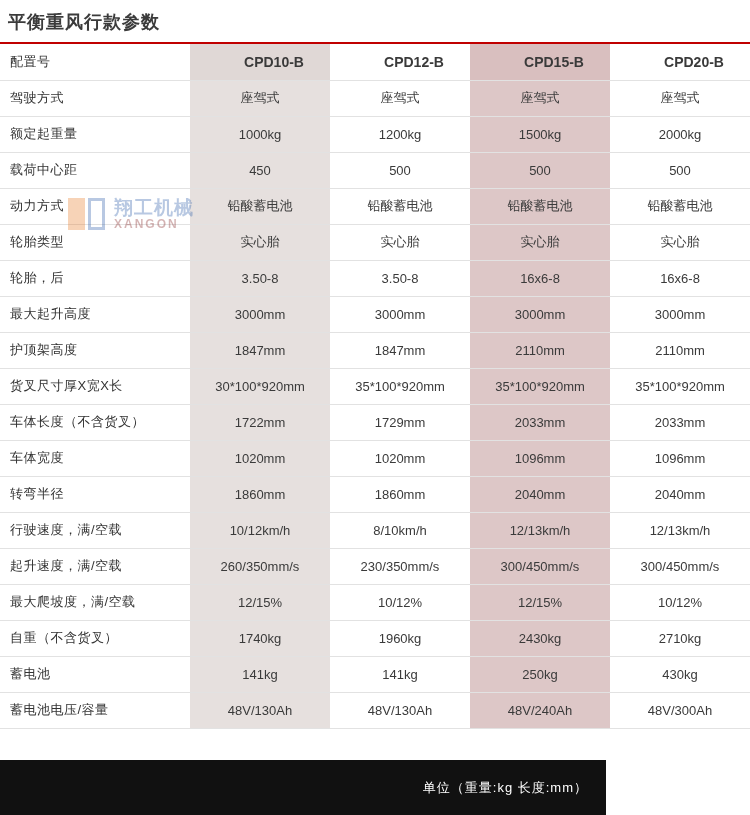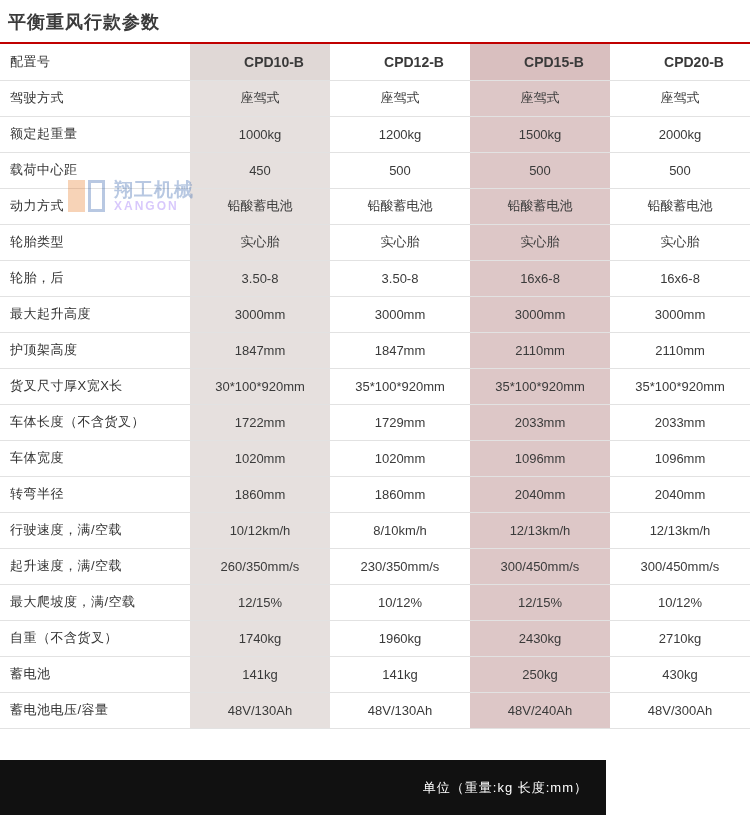--- a/index.html
+++ b/index.html
@@ -58,21 +58,21 @@
   td.c2 { background: #ddc7c7; }
   td.c3 { background: #ffffff; }
   tr.head td.label { background:#ffffff; }
   tr.head td.val { font-weight: bold; font-size: 14px; color: #3a3a3a; padding-left: 29px; }
   tr.head td.c0 { background:#e0d8d6; }
   tr.head td.c2 { background:#d9bfbf; }
 
   .watermark {
     position: absolute;
     left: 68px;
-    top: 168px;
+    top: 186px;
     width: 200px;
     height: 56px;
     opacity: 0.33;
     pointer-events: none;
     display: flex;
     align-items: center;
     gap: 6px;
   }
   .wm-mark {
     position: relative;
@@ -88,21 +88,21 @@
     position:absolute; left:20px; top:4px;
     width: 17px; height: 32px;
     border: 3px solid #2a5ca8;
   }
   .wm-text { line-height: 1.05; }
   .wm-cn {
     font-size: 19px; font-weight: bold; color: #2a5ca8;
     letter-spacing: 1px;
   }
   .wm-en {
-    font-size: 12px; font-weight: bold; color: #8b5cf6;
+    font-size: 12px; font-weight: bold; color: #7f1d1d;
     letter-spacing: 2px;
   }
 
   .footer-bar {
     position: absolute;
     left: 0; bottom: 0;
     width: 606px;
     height: 55px;
     background: #111111;
     color: #ffffff;

